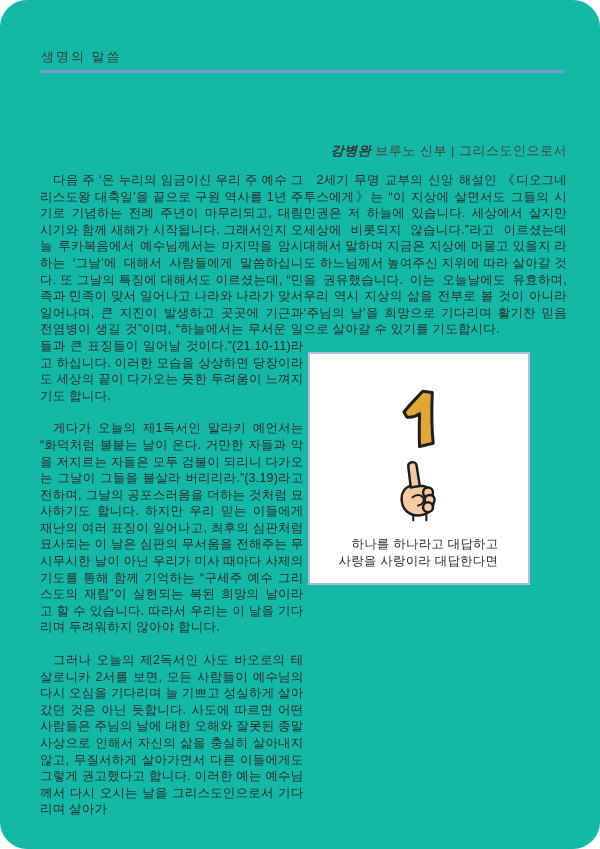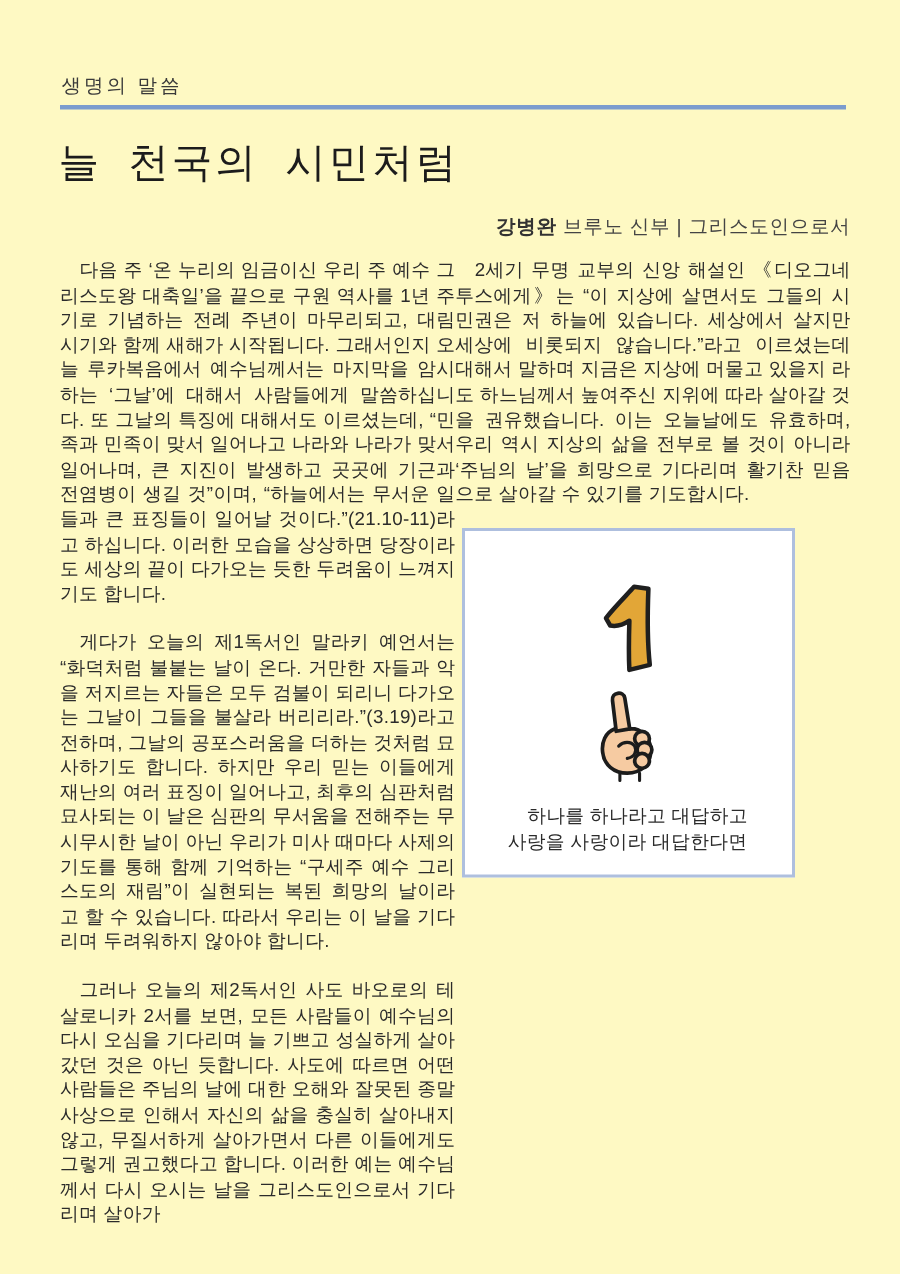--- a/index.html
+++ b/index.html
@@ -10,41 +10,41 @@
     --ink:#2b2b2b;
     --title-ink:#1c1c1c;
   }
   *{margin:0;padding:0;box-sizing:border-box;}
   html,body{background:#fff;}
   body{
     width:600px;height:849px;overflow:hidden;
     font-family:"Liberation Sans","DejaVu Sans",sans-serif;
     color:var(--ink);
   }
-  .page{position:relative;width:600px;height:849px;background:#fef9c3;}
+  .page{position:relative;width:600px;height:849px;background:#14b8a6;border-radius:27px;}
 
   .eyebrow{
     position:absolute;left:41px;top:48px;
     font-size:13px;letter-spacing:2px;color:#3a3a3a;
   }
   .header-rule{
     position:absolute;left:40px;right:36px;top:70px;height:3px;
     background:var(--rule-blue);
   }
   .title{
     position:absolute;left:39px;top:90px;
     font-family:"DejaVu Serif","Liberation Serif",serif;
     font-size:27px;font-weight:400;color:var(--title-ink);
     letter-spacing:2px;word-spacing:7px;
   }
   .byline{
     position:absolute;right:33px;top:142px;
     font-size:13px;color:#444;letter-spacing:0.5px;
   }
-  .byline .author{font-weight:bold;color:#333;}
+  .byline .author{font-weight:bold;color:#333;font-style:italic;}
 
   .columns{
     position:absolute;left:40px;right:33px;top:172px;bottom:20px;
     display:flex;
   }
   .col{flex:1;min-width:0;}
   .col p{
     font-size:12.5px;line-height:16.6px;text-align:justify;
     text-indent:13px;color:var(--ink);letter-spacing:0.2px;
     margin-bottom:16px;
@@ -73,21 +73,20 @@
     font-size:12.5px;line-height:19px;font-weight:bold;color:#222;letter-spacing:0.3px;
   }
 </style>
 </head>
 <body>
 
 <div class="page">
 
   <div class="eyebrow">생명의 말씀</div>
   <div class="header-rule"></div>
-  <h1 class="title">늘 천국의 시민처럼</h1>
 
   <div class="byline">
     <span class="author">강병완</span><span> 브루노 신부 | 그리스도인으로서</span>
   </div>
 
   <div class="columns">
 
     <div class="col">
       <p>다음 주 ‘온 누리의 임금이신 우리 주 예수 그리스도왕 대축일’을 끝으로 구원 역사를 1년 주기로 기념하는 전례 주년이 마무리되고, 대림 시기와 함께 새해가 시작됩니다. 그래서인지 오늘 루카복음에서 예수님께서는 마지막을 암시하는 ‘그날’에 대해서 사람들에게 말씀하십니다. 또 그날의 특징에 대해서도 이르셨는데, “민족과 민족이 맞서 일어나고 나라와 나라가 맞서 일어나며, 큰 지진이 발생하고 곳곳에 기근과 전염병이 생길 것”이며, “하늘에서는 무서운 일들과 큰 표징들이 일어날 것이다.”(21.10-11)라고 하십니다. 이러한 모습을 상상하면 당장이라도 세상의 끝이 다가오는 듯한 두려움이 느껴지기도 합니다.</p>
       <p>게다가 오늘의 제1독서인 말라키 예언서는 “화덕처럼 불붙는 날이 온다. 거만한 자들과 악을 저지르는 자들은 모두 검불이 되리니 다가오는 그날이 그들을 불살라 버리리라.”(3.19)라고 전하며, 그날의 공포스러움을 더하는 것처럼 묘사하기도 합니다. 하지만 우리 믿는 이들에게 재난의 여러 표징이 일어나고, 최후의 심판처럼 묘사되는 이 날은 심판의 무서움을 전해주는 무시무시한 날이 아닌 우리가 미사 때마다 사제의 기도를 통해 함께 기억하는 “구세주 예수 그리스도의 재림”이 실현되는 복된 희망의 날이라고 할 수 있습니다. 따라서 우리는 이 날을 기다리며 두려워하지 않아야 합니다.</p>

